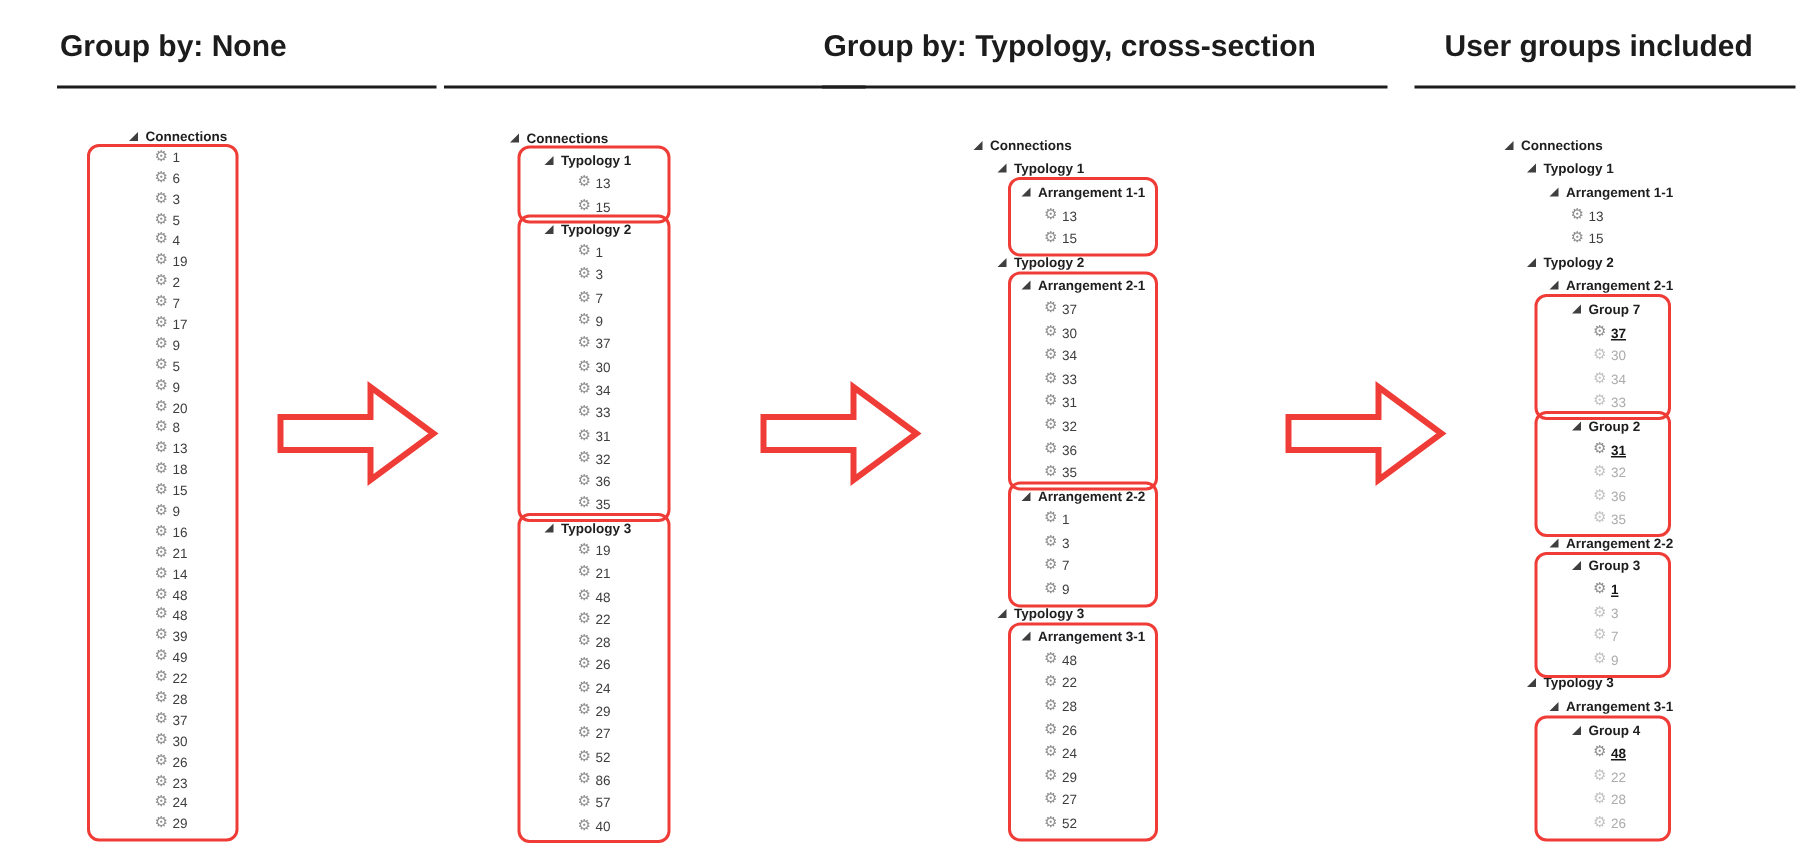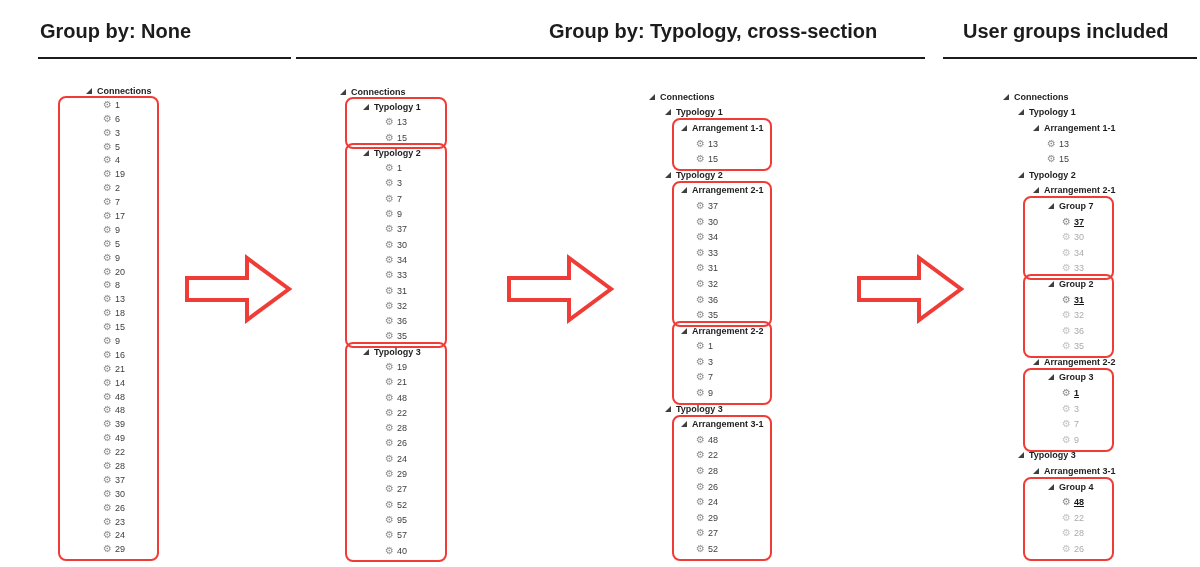--- a/index.html
+++ b/index.html
@@ -285,21 +285,21 @@
       <div class="trow" style="height: 15.3px; padding-left: 46px;">
         <span class="gear">⚙</span>
         <span class="ilabel">27</span>
       </div>
       <div class="trow" style="height: 15.3px; padding-left: 46px;">
         <span class="gear">⚙</span>
         <span class="ilabel">52</span>
       </div>
       <div class="trow" style="height: 15.3px; padding-left: 46px;">
         <span class="gear">⚙</span>
-        <span class="ilabel">95</span>
+        <span class="ilabel">86</span>
       </div>
       <div class="trow" style="height: 15.3px; padding-left: 46px;">
         <span class="gear">⚙</span>
         <span class="ilabel">57</span>
       </div>
       <div class="trow" style="height: 15.3px; padding-left: 46px;">
         <span class="gear">⚙</span>
         <span class="ilabel">40</span>
       </div>
       <div class="redbox" style="left: 6px; top: 13.3px; width: 98px; height: 47.9px;"></div>

